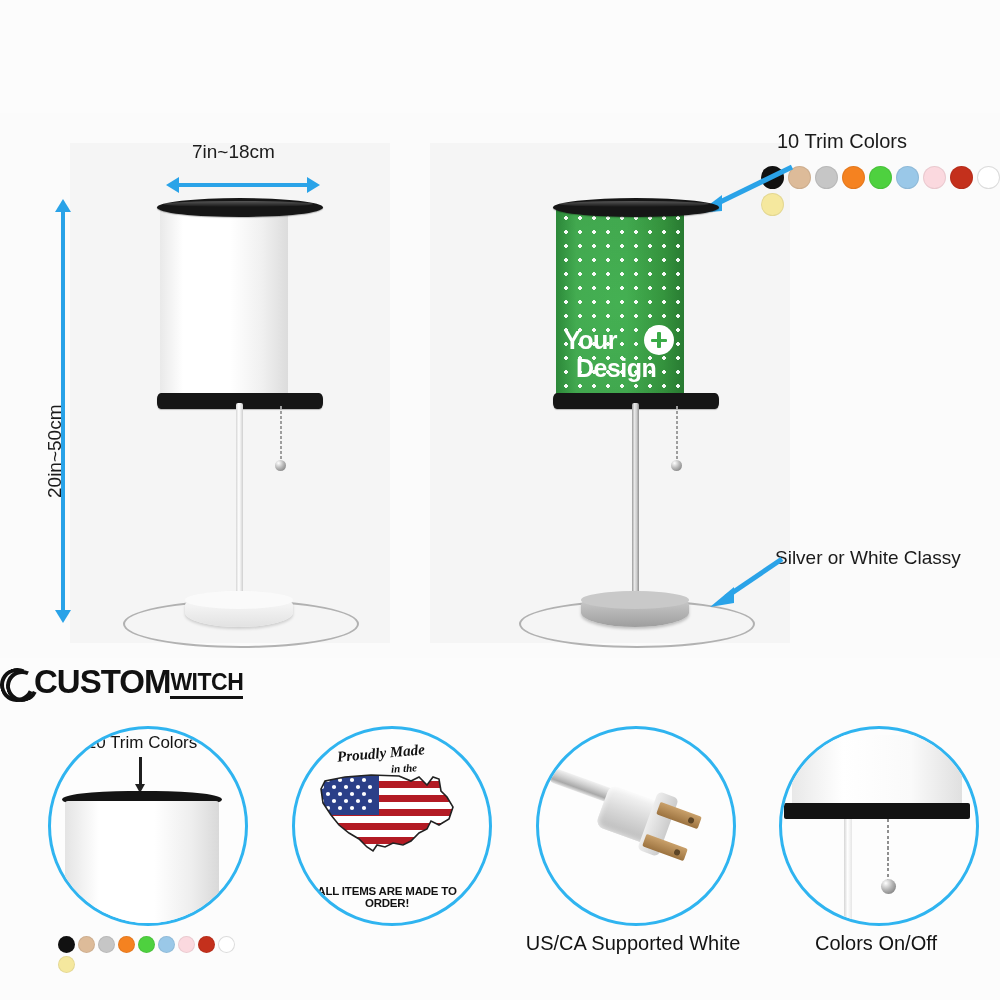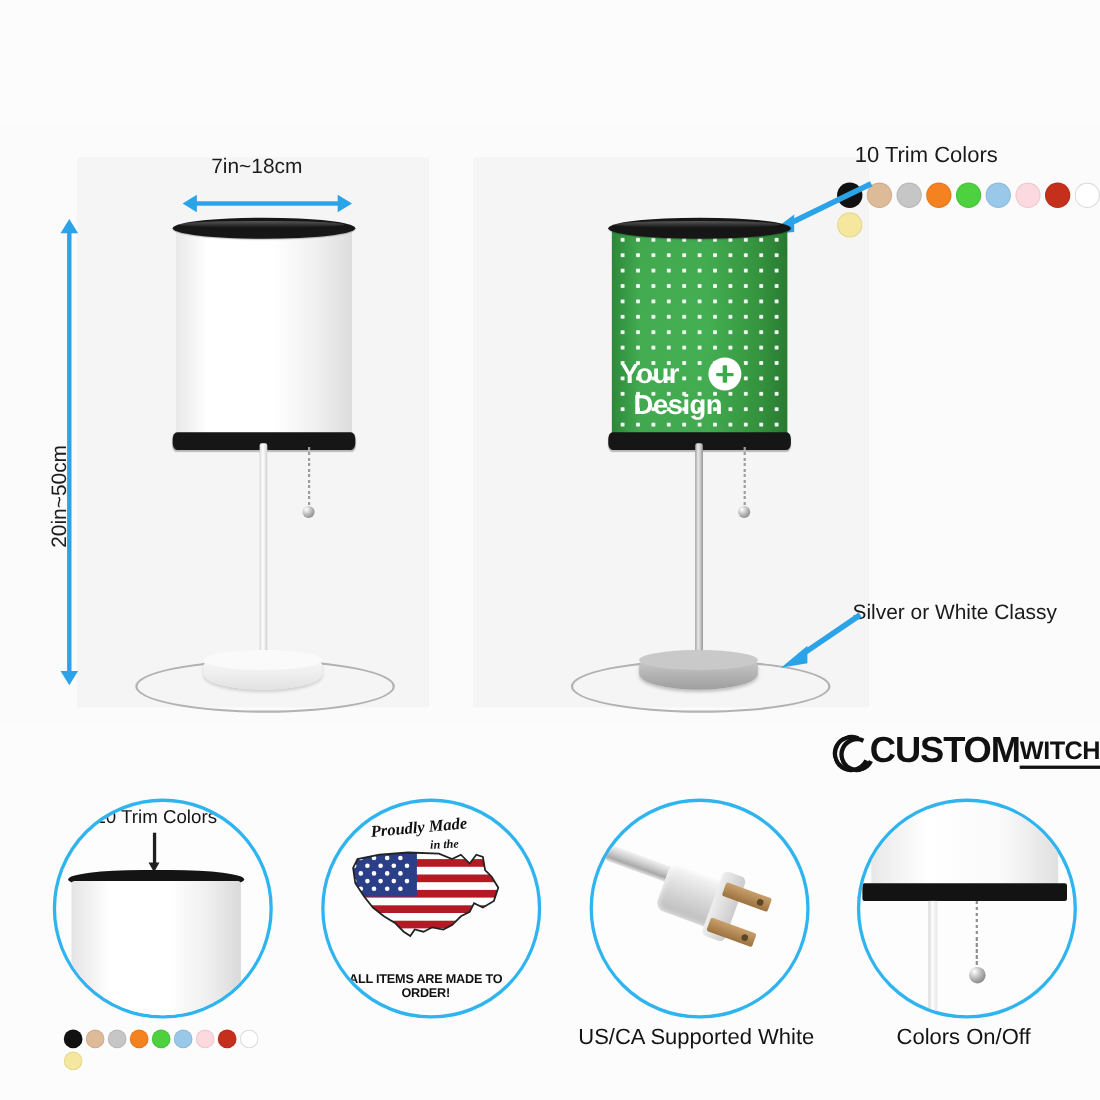--- a/index.html
+++ b/index.html
@@ -37,21 +37,21 @@
 
   
   .lamp{position:absolute;}
   .shade{
     position:absolute;
     width:160px;height:210px;
     border-radius:10px/12px;
     overflow:visible;
   }
   .shade-body{
-    position:absolute;left:0;top:9px;width:160px;height:192px;
+    position:absolute;left:0;top:9px;width:128px;height:192px;
     background:linear-gradient(90deg,#e9e9e9 0%,#ffffff 18%,#ffffff 55%,#f0f0f0 80%,#dcdcdc 100%);
     border-radius:4px;
   }
   .shade-body.green{
     background:
       radial-gradient(circle at 50% 50%, rgba(255,255,255,0) 0%, rgba(0,0,0,0.06) 100%),
       linear-gradient(90deg,#2e8f3c 0%,#45b053 16%,#44b052 55%,#36983f 84%,#2a8034 100%);
   }
   .dots{
     position:absolute;left:0;top:0;width:100%;height:100%;
@@ -161,21 +161,21 @@
   
   .swatch-row{position:absolute;display:flex;flex-wrap:wrap;}
   .swatch{
     width:23px;height:23px;border-radius:50%;margin-right:4px;margin-bottom:4px;
     box-shadow:inset 0 0 0 1px rgba(0,0,0,.07);
   }
   .swatch.small{width:17px;height:17px;margin-right:3px;margin-bottom:3px;}
 
   
   .logo{
-    position:absolute;left:0;top:663px;width:1000px;text-align:right;
+    position:absolute;left:0;top:663px;width:1000px;text-align:left;
     white-space:nowrap;
   }
   .logo-c{
     display:inline-block;position:relative;width:34px;height:34px;
     vertical-align:-7px;margin-right:0px;
   }
   .logo-c span{
     position:absolute;border:4px solid #111;border-radius:50%;
     border-right-color:transparent;
   }

